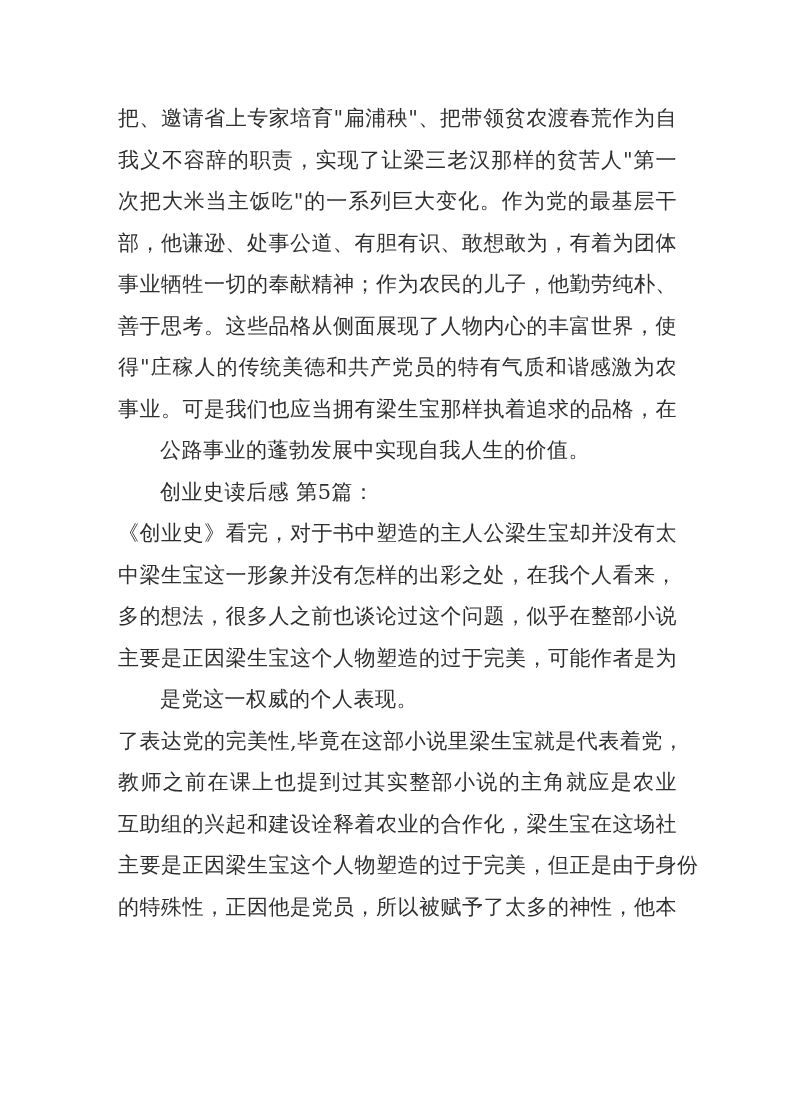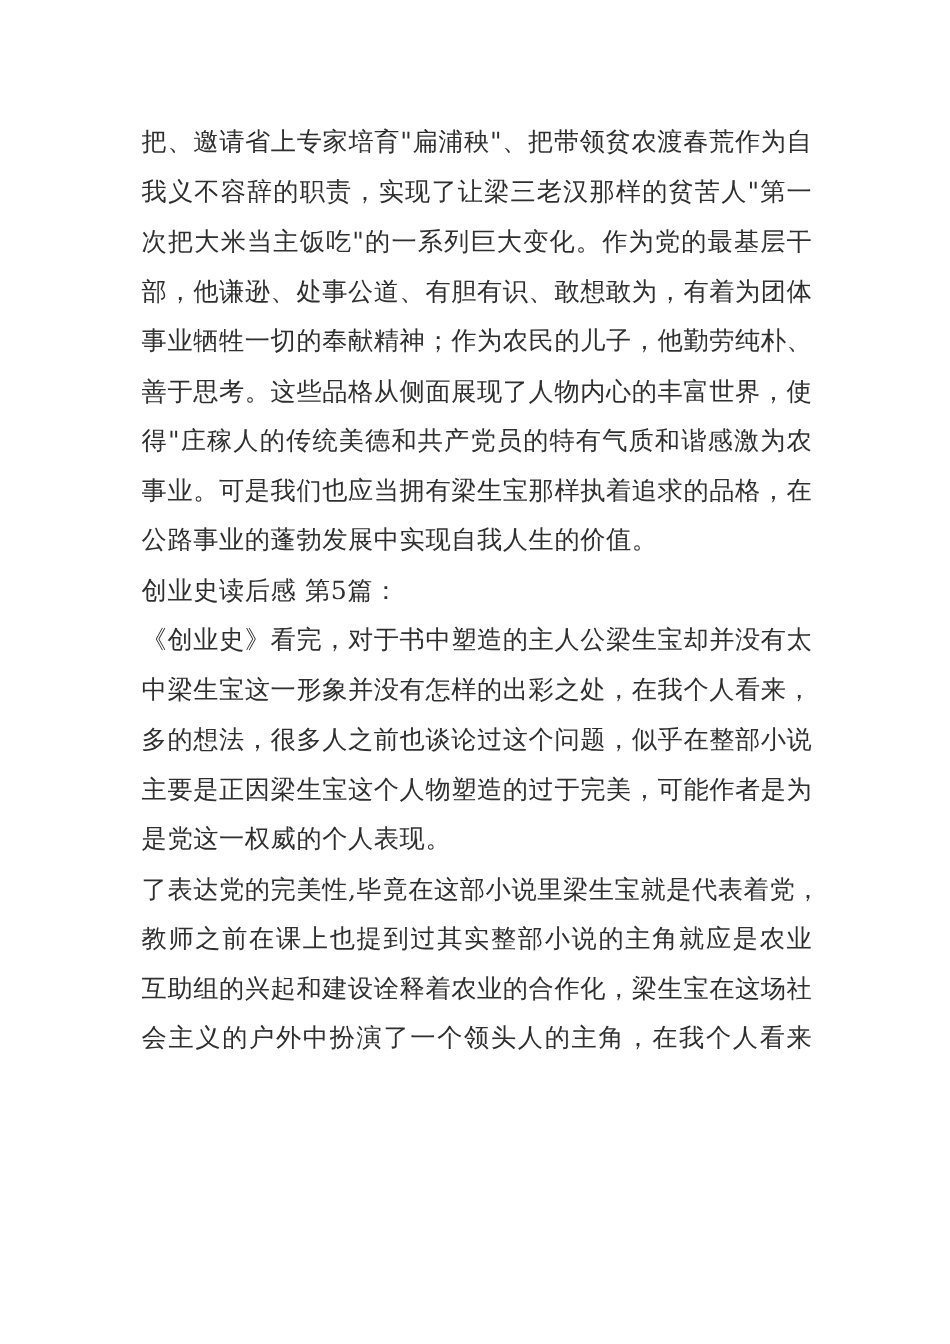--- a/index.html
+++ b/index.html
@@ -27,20 +27,21 @@
   .text-line {
     height: 41.5px;
     white-space: nowrap;
     text-align: justify;
     text-align-last: justify;
     letter-spacing: 0.5px;
   }
   .text-line.partial {
     text-align: center;
     text-align-last: left;
+    margin-left: 42px;
   }
 </style>
 </head>
 <body>
 
 <div class="page">
   <div class="doc-body" id="doc-body">
       <div class="text-line">把、邀请省上专家培育"扁浦秧"、把带领贫农渡春荒作为自</div>
       <div class="text-line">我义不容辞的职责，实现了让梁三老汉那样的贫苦人"第一</div>
       <div class="text-line">次把大米当主饭吃"的一系列巨大变化。作为党的最基层干</div>
@@ -52,15 +53,16 @@
       <div class="text-line partial">公路事业的蓬勃发展中实现自我人生的价值。</div>
       <div class="text-line partial">创业史读后感 第5篇：</div>
       <div class="text-line">《创业史》看完，对于书中塑造的主人公梁生宝却并没有太</div>
       <div class="text-line">中梁生宝这一形象并没有怎样的出彩之处，在我个人看来，</div>
       <div class="text-line">多的想法，很多人之前也谈论过这个问题，似乎在整部小说</div>
       <div class="text-line">主要是正因梁生宝这个人物塑造的过于完美，可能作者是为</div>
       <div class="text-line partial">是党这一权威的个人表现。</div>
       <div class="text-line">了表达党的完美性,毕竟在这部小说里梁生宝就是代表着党，</div>
       <div class="text-line">教师之前在课上也提到过其实整部小说的主角就应是农业</div>
       <div class="text-line">互助组的兴起和建设诠释着农业的合作化，梁生宝在这场社</div>
-      <div class="text-line">会主义的户外中扮演了一个领头人的主角，在我个人看来</div>
+      <div class="text-line">主要是正因梁生宝这个人物塑造的过于完美，但正是由于身份</div>
+      <div class="text-line">的特殊性，正因他是党员，所以被赋予了太多的神性，他本</div>
     </div>
 </div>
 
 </body></html>

